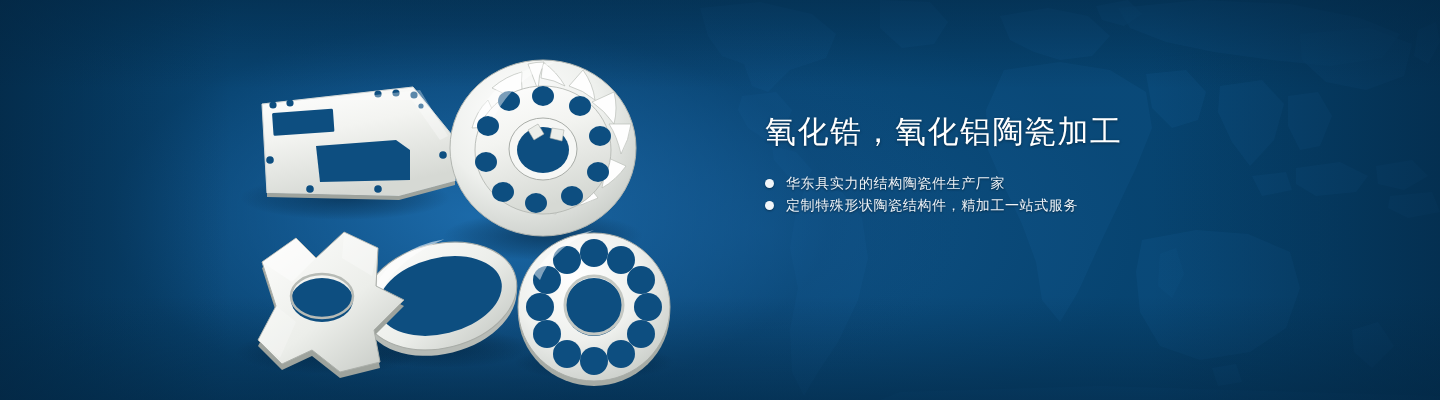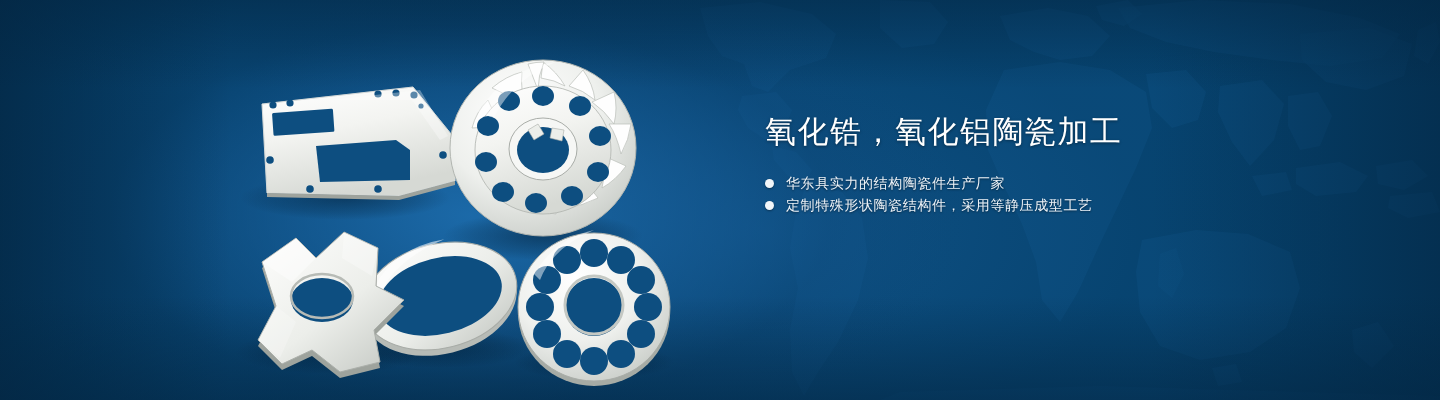--- a/index.html
+++ b/index.html
@@ -333,18 +333,18 @@
   <div class="text-block">
     <div class="headline">氧化锆，氧化铝陶瓷加工</div>
 
     <ul class="bullets">
       <li class="bullet-row">
         <span class="bullet-dot"></span>
         <span class="bullet-text">华东具实力的结构陶瓷件生产厂家</span>
       </li>
       <li class="bullet-row">
         <span class="bullet-dot"></span>
-        <span class="bullet-text">定制特殊形状陶瓷结构件，采用等静压成型工艺</span>
+        <span class="bullet-text">定制特殊形状陶瓷结构件，精加工一站式服务</span>
       </li>
     </ul>
   </div>
 
 </div>
 
 </body></html>

